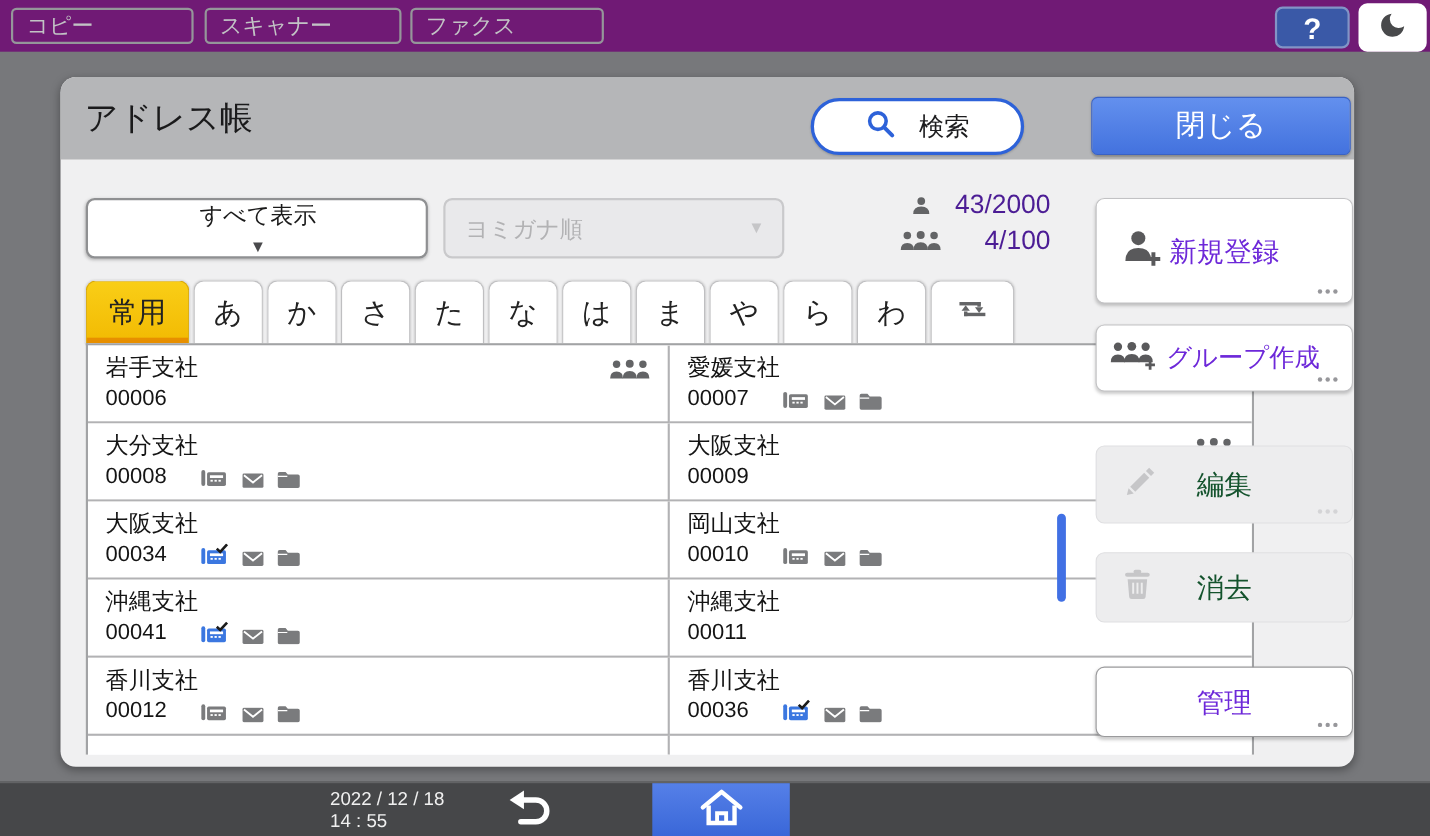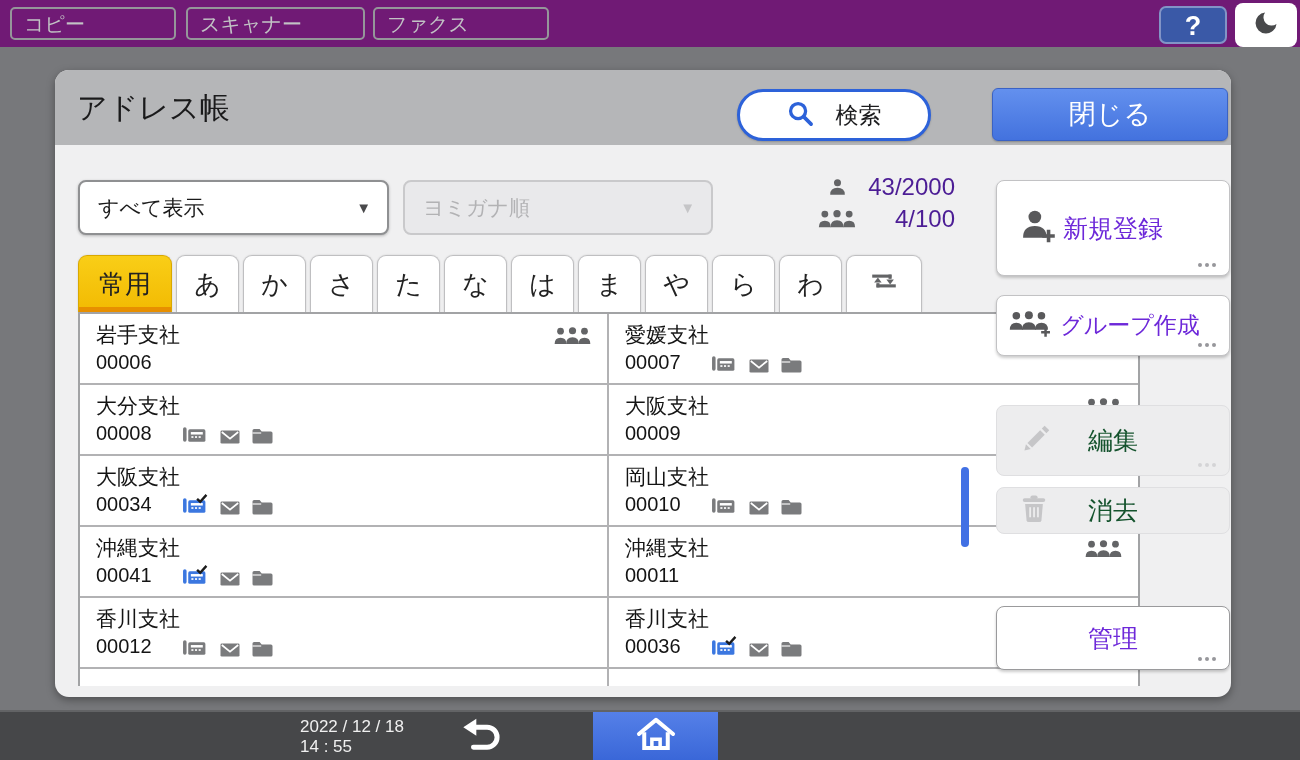--- a/index.html
+++ b/index.html
@@ -31,21 +31,21 @@
   .close-btn{position:absolute;left:937px;top:18px;width:236px;height:53px;border-radius:6px;
     background:linear-gradient(180deg,#6390ee 0%,#4372de 100%);border:1px solid #3a62c4;
     color:#fff;font-size:27px;text-align:center;line-height:51px;box-sizing:border-box;
     box-shadow:0 1px 2px rgba(0,0,0,.25);}
 
   
   .dd{position:absolute;top:110px;height:55px;border-radius:8px;box-sizing:border-box;
     display:flex;align-items:center;padding:0 16px 0 18px;}
   .dd .val{flex:1;font-size:21px;}
   .dd .caret{font-size:15px;}
-  .dd.filter{left:23px;width:311px;background:#fff;border:2px solid #8f9092;box-shadow:0 1px 3px rgba(0,0,0,.25);}
+  .dd.filter{left:23px;width:311px;background:#fff;border:2px solid #8f9092;box-shadow:0 1px 3px rgba(0,0,0,.25);flex-direction:column;}
   .dd.filter .val{color:#1a1a1a;} .dd.filter .caret{color:#4a4a4c;}
   .dd.sort{left:348px;width:310px;background:#e9e9eb;border:2px solid #c9c9cb;}
   .dd.sort .val{color:#b2b2b4;} .dd.sort .caret{color:#c5c5c7;}
 
   
   .counters{position:absolute;left:700px;top:101px;width:200px;}
   .counters .row{display:flex;align-items:center;height:32px;padding-left:58px;}
   .counters .cicon{width:48px;display:flex;justify-content:center;color:#636466;}
   .counters .cval{flex:1;text-align:right;font-size:24px;color:#4c1d95;}
 
@@ -86,21 +86,21 @@
     align-items:center;justify-content:center;font-size:25px;color:#6d28d9;}
   .side-btn .sb-icon{position:absolute;left:24px;top:50%;transform:translateY(-50%);color:#59595b;}
   .side-btn.disabled{background:#ededee;border-color:#dfdfe1;box-shadow:none;}
   .side-btn.disabled .sb-label{color:#14532d;}
   .side-btn.disabled .sb-icon{color:#c6c6c8;}
   .btn-register{top:110px;height:96px;}
   .btn-groupadd{top:225px;height:61px;}
   .btn-groupadd .sb-icon{left:12px;}
   .btn-groupadd .sb-label{font-size:23px;padding-left:34px;}
   .btn-edit{top:335px;height:71px;}
-  .btn-delete{top:417px;height:47px;padding-left:40px;}
+  .btn-delete{top:432px;height:64px;padding-left:40px;}
   .btn-manage{top:536px;height:64px;border-color:#9a9a9c;}
   .dots{position:absolute;right:13px;bottom:8px;display:flex;gap:3px;}
   .dots i{width:4px;height:4px;border-radius:50%;background:#97979b;}
   .side-btn.disabled .dots i{background:#d4d4d6;}
 
   
   .bottombar{position:absolute;left:0;top:710px;width:100%;height:50px;background:#464749;border-top:2px solid #626365;box-sizing:border-box;}
   .clock{position:absolute;left:300px;top:5px;color:#f0f0f0;font-size:17px;line-height:20px;}
   .back-btn{position:absolute;left:452px;top:0;width:60px;height:48px;display:flex;align-items:center;justify-content:center;}
   .home-btn{position:absolute;left:593px;top:0;width:125px;height:48px;

